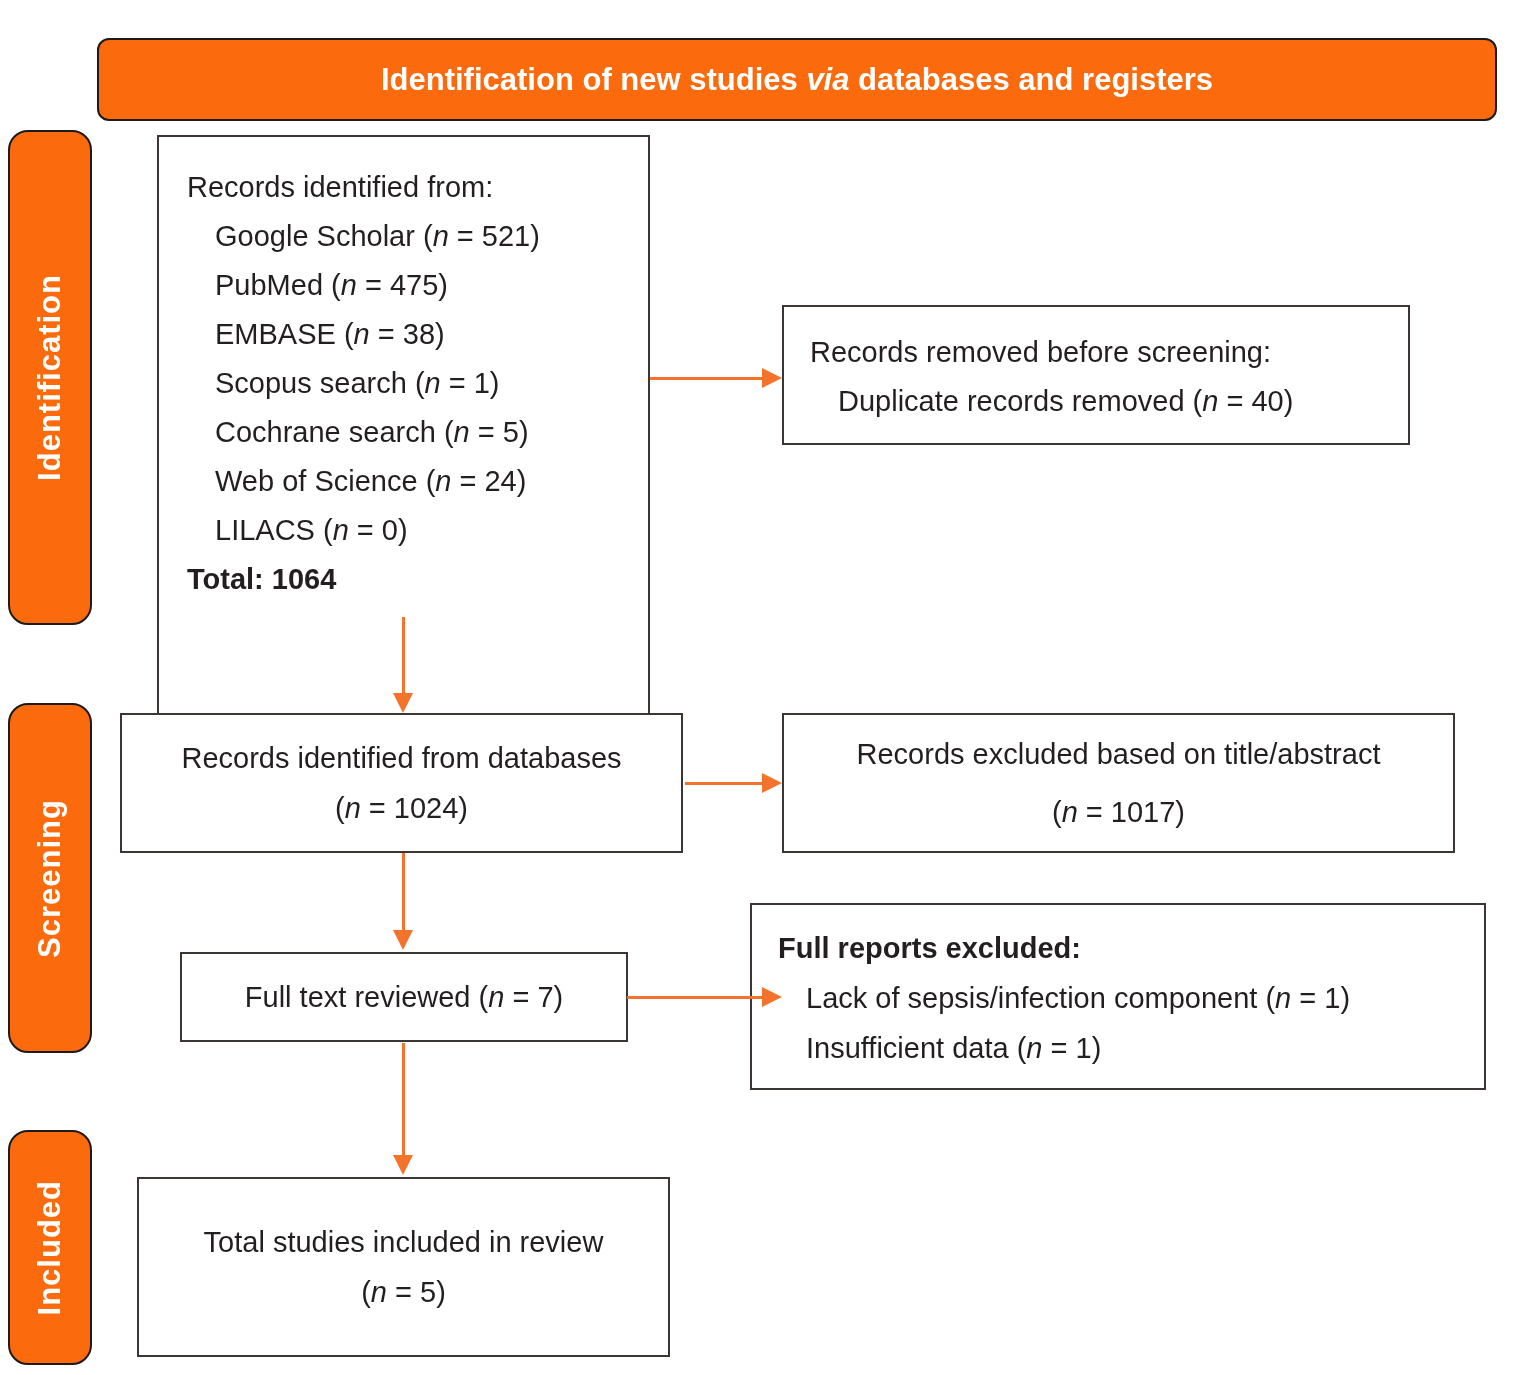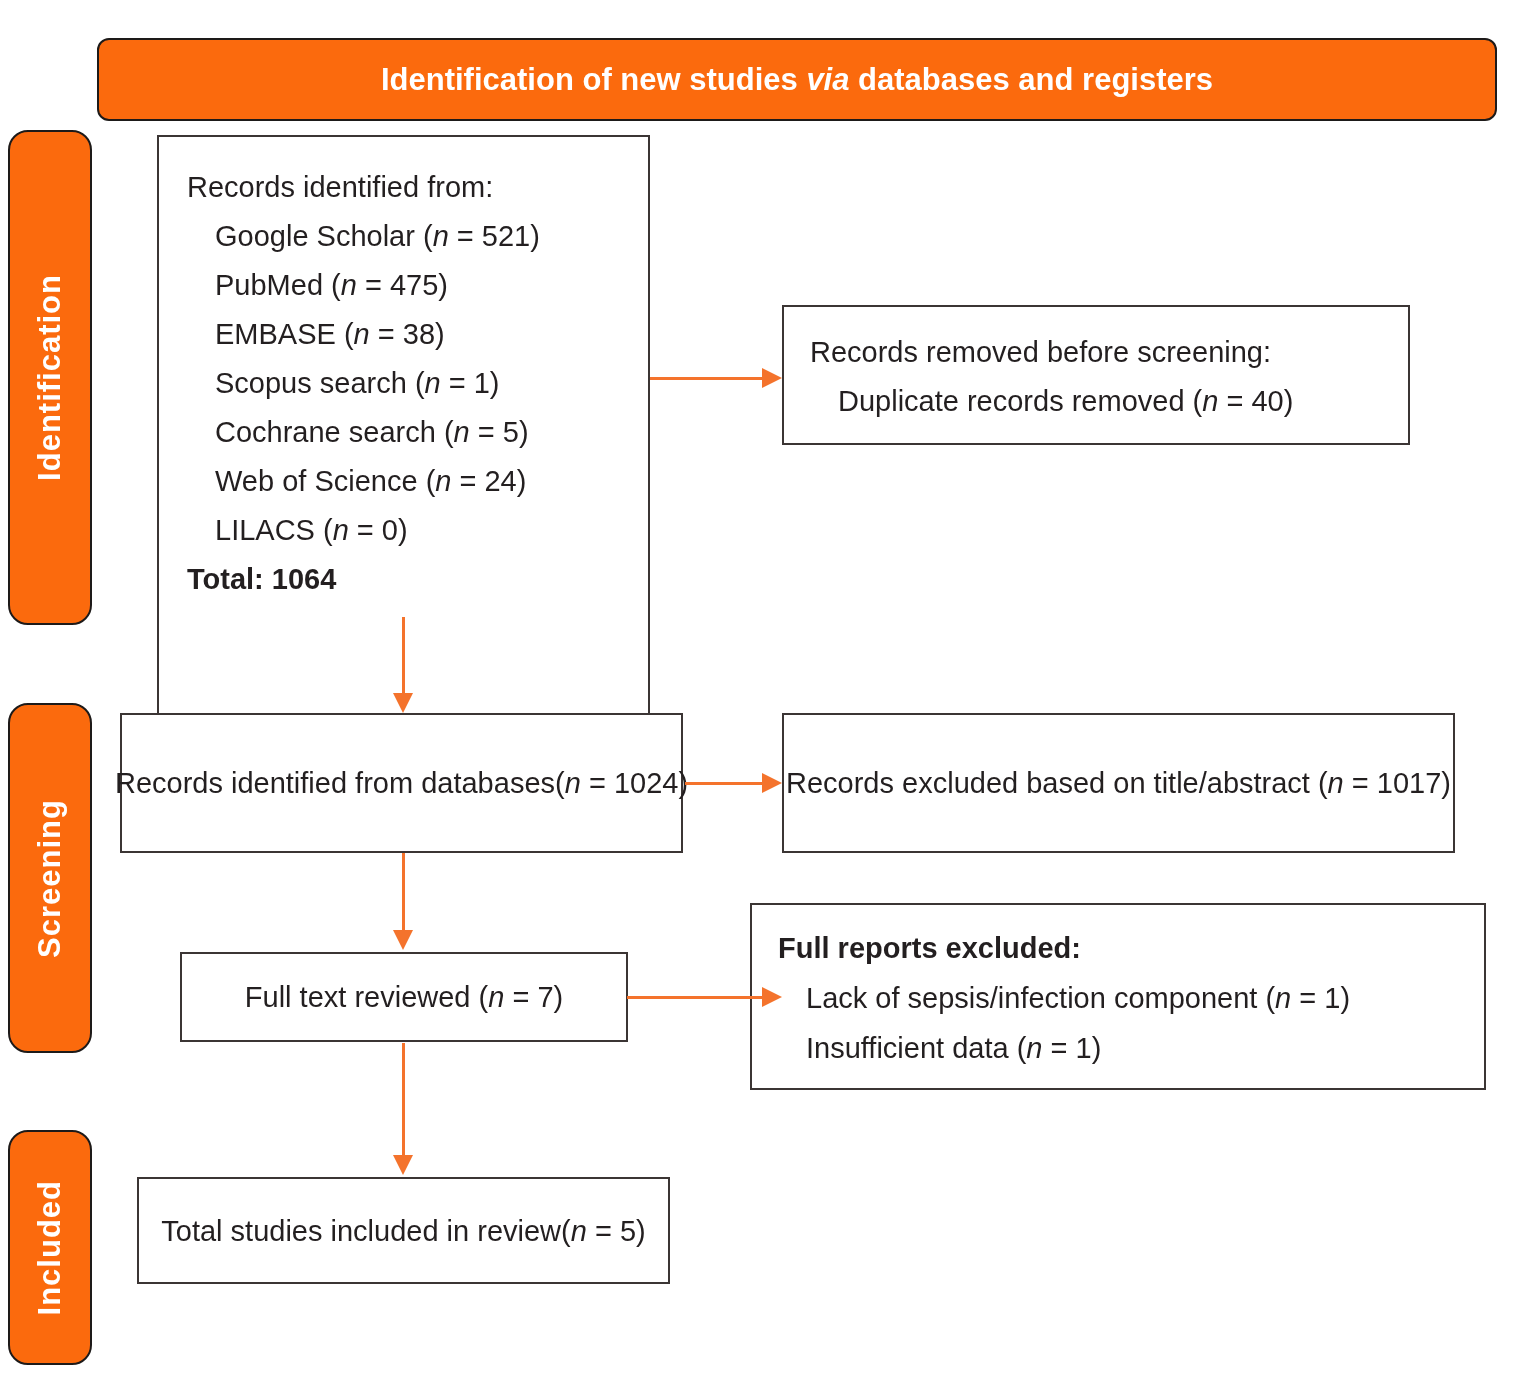--- a/index.html
+++ b/index.html
@@ -56,31 +56,31 @@
   .box {
     position: absolute;
     background: #ffffff;
     border: 2px solid #3B3534;
     box-sizing: border-box;
     font-size: 29px;
   }
   .box .line { line-height: 49px; white-space: nowrap; }
   .box .line.bold { font-weight: bold; }
   .box .line.indent { padding-left: 28px; }
-  .box.centered { display: flex; flex-direction: row; align-items: center; justify-content: center; }
+  .box.centered { display: flex; flex-direction: column; align-items: center; justify-content: center; }
   .box.centered .line { line-height: 50px; }
 
   #box-sources          { left: 157px; top: 135px; width: 493px; height: 580px; padding: 26px 10px 0 28px; }
   #box-removed          { left: 782px; top: 305px; width: 628px; height: 140px; padding: 21px 10px 0 26px; }
   #box-databases        { left: 120px; top: 713px; width: 563px; height: 140px; }
   #box-excluded-title   { left: 782px; top: 713px; width: 673px; height: 140px; gap: 8px; }
   #box-fulltext         { left: 180px; top: 952px; width: 448px; height: 90px; }
   #box-reports-excluded { left: 750px; top: 903px; width: 736px; height: 187px; padding: 18px 10px 0 26px; }
   #box-reports-excluded .line { line-height: 50px; }
-  #box-included         { left: 137px; top: 1177px; width: 533px; height: 107px; }
+  #box-included         { left: 137px; top: 1177px; width: 533px; height: 180px; }
 
   
   .arrow-h {
     position: absolute;
     height: 3px;
     background: #F4732C;
   }
   .arrow-h::after {
     content: '';
     position: absolute;

